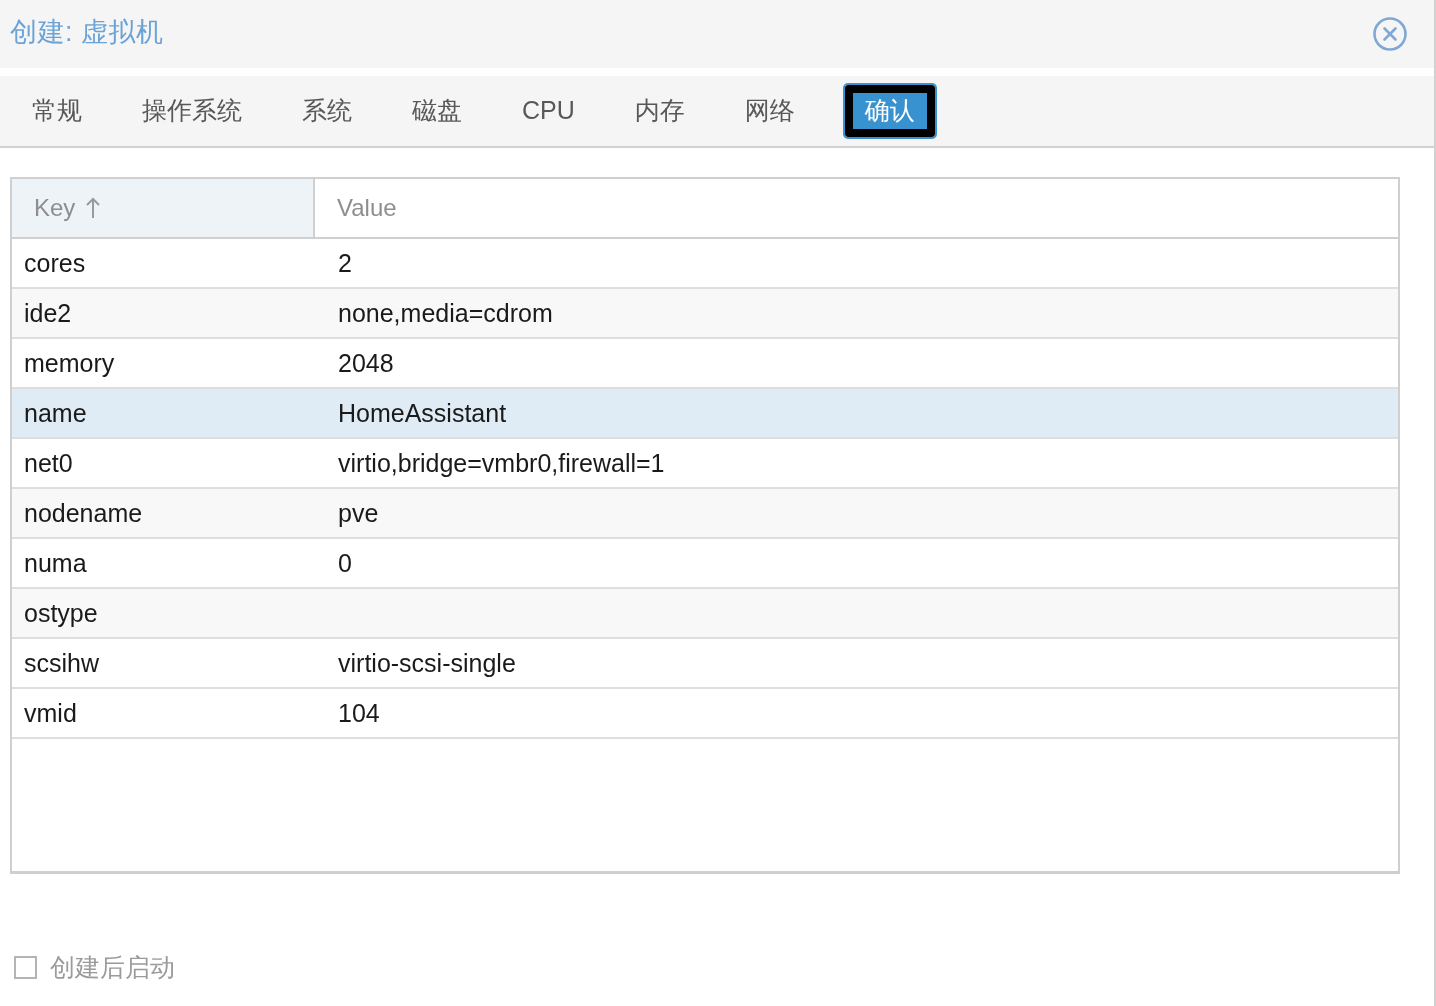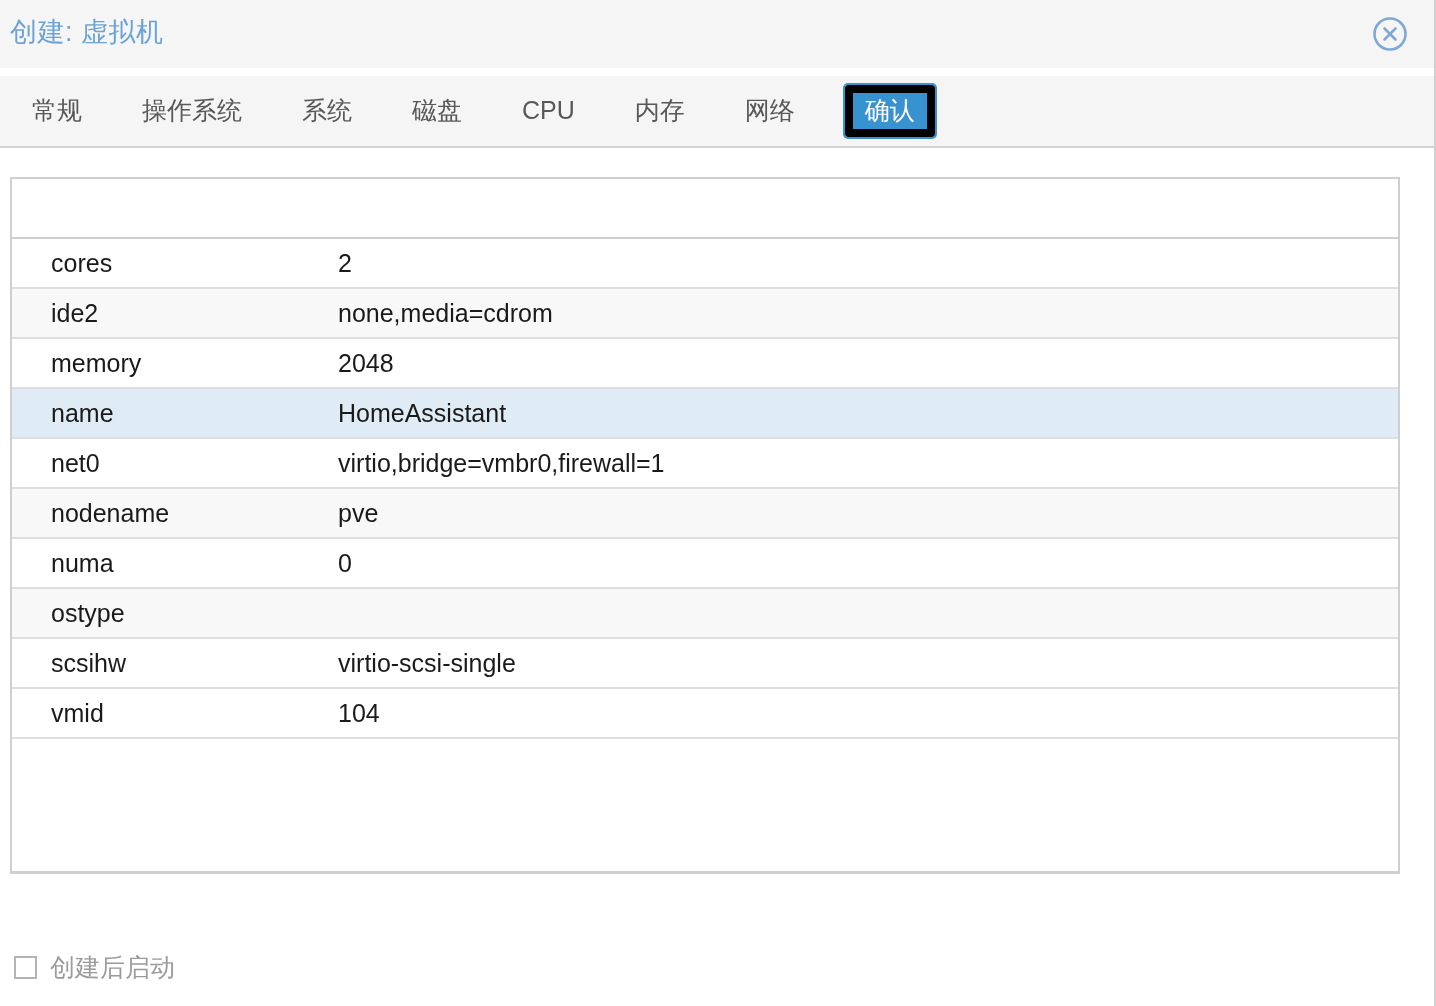--- a/index.html
+++ b/index.html
@@ -139,21 +139,21 @@
     box-sizing: border-box;
     background: #ffffff;
   }
   .row.alt { background: #f8f8f8; }
   .row.selected { background: #dfecf5; }
   .cell {
     display: flex;
     align-items: center;
     font-size: 25px;
     color: #1a1a1a;
-    padding-left: 39px;
+    padding-left: 12px;
     box-sizing: border-box;
     white-space: nowrap;
   }
   .cell.key { width: 303px; }
   .cell.value { flex: 1 1 auto; padding-left: 23px; }
 
   
   #startrow {
     flex: 0 0 auto;
     height: 83px;
@@ -259,20 +259,32 @@
     <div class="tab">CPU</div>
     <div class="tab">内存</div>
     <div class="tab">网络</div>
     <div class="tab active">确认</div>
   </div>
 
   <div id="grid-wrap">
     <div id="grid">
 
       <div id="grid-head">
+        <div class="hcell key">
+          <span>Key</span>
+          <span class="sort-arrow">
+            <svg width="16" height="24" viewBox="0 0 16 24" aria-hidden="true">
+              <line x1="8" y1="22" x2="8" y2="3" stroke="#9a9a9a" stroke-width="2"></line>
+              <polyline points="2,9 8,3 14,9" fill="none" stroke="#9a9a9a" stroke-width="2"></polyline>
+            </svg>
+          </span>
+        </div>
+        <div class="hcell value">
+          <span>Value</span>
+        </div>
       </div>
 
       <div id="grid-body">
         <div class="row">
           <div class="cell key">cores</div>
           <div class="cell value">2</div>
         </div>
         <div class="row alt">
           <div class="cell key">ide2</div>
           <div class="cell value">none,media=cdrom</div>

